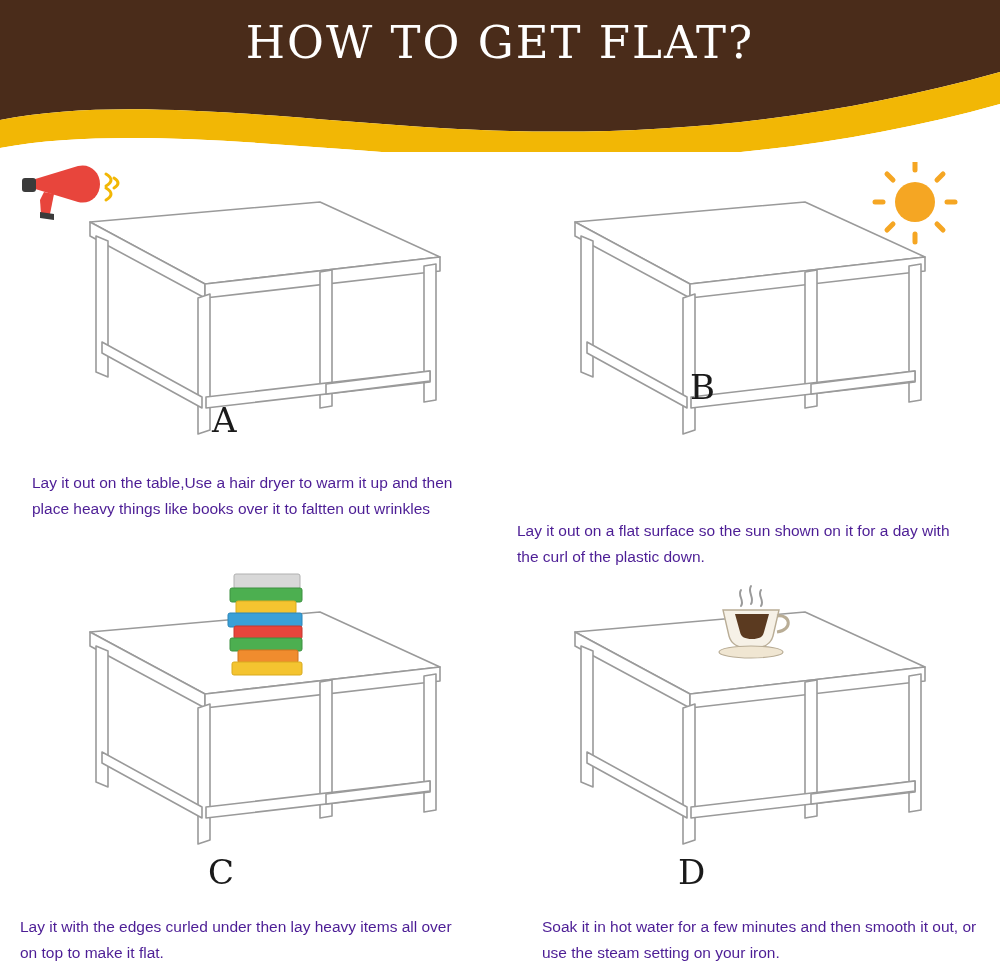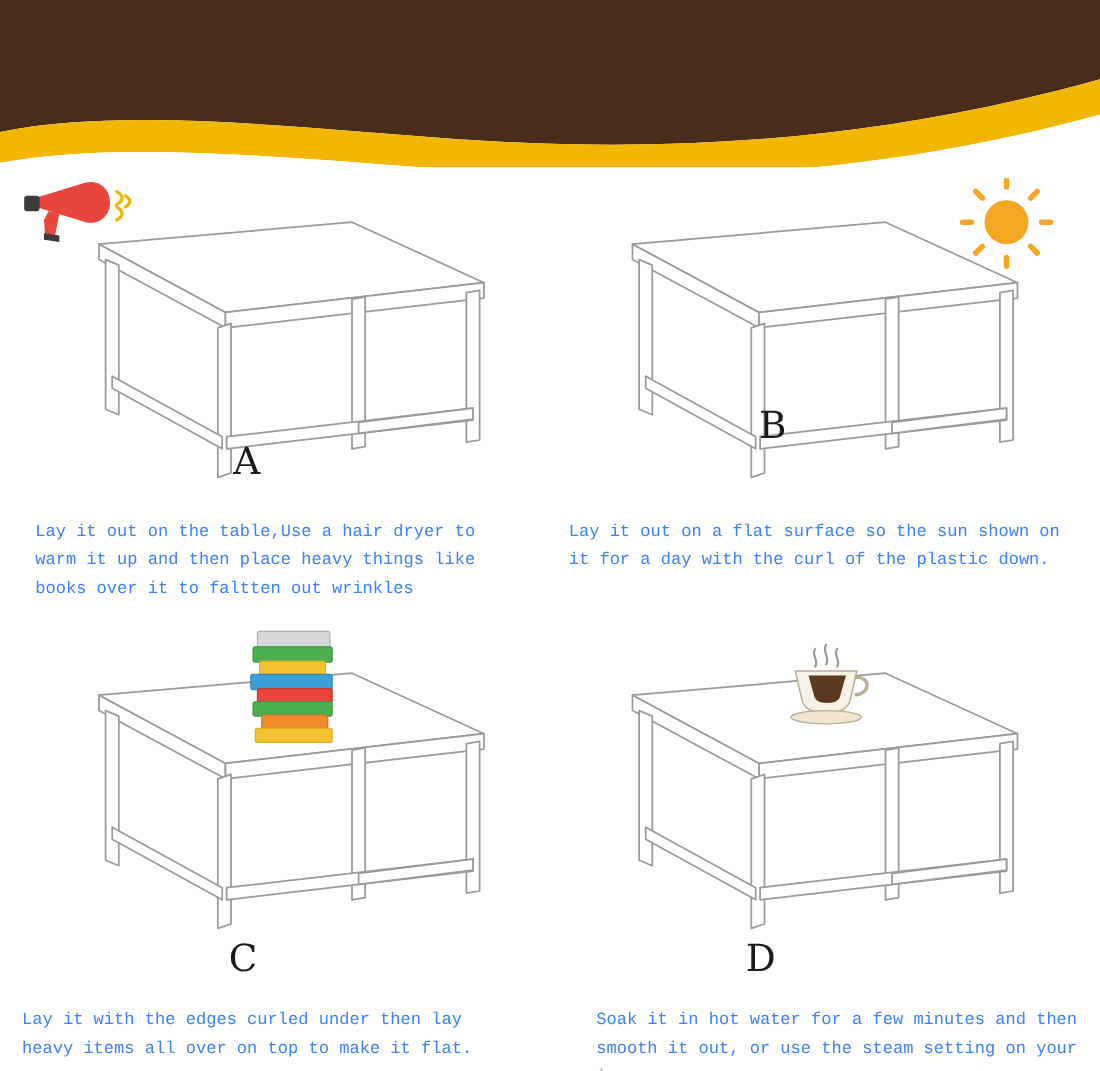--- a/index.html
+++ b/index.html
@@ -73,24 +73,24 @@
     font-weight: normal;
   }
   .letter-a { left: 212px; top: 400px; }
   .letter-b { left: 168px; top: 367px; }
   .letter-c { left: 208px; top: 852px; }
   .letter-d { left: 168px; top: 852px; }
 
   .panel-caption {
     position: absolute;
     width: 468px;
-    font-family: Liberation Mono, monospace;
+    font-family: Liberation Sans, sans-serif;
     font-size: 15.5px;
     line-height: 26px;
-    color: #3b82f6;
+    color: #4c1d95;
   }
   .cap-a { left: 32px;  top: 470px; }
   .cap-b { left: 517px; top: 470px; }
   .cap-c { left: 20px;  top: 914px; }
   .cap-d { left: 542px; top: 914px; }
 
   
   .abs { position: absolute; }
 </style>
 </head>
@@ -98,20 +98,21 @@
 
 <div class="header">
   <svg class="header-svg" width="1000" height="152" viewBox="0 0 1000 152">
 
     <path d="M0,0 L1000,0 L1000,72 C820,122 640,140 440,128 C280,118 120,96 0,120 Z" fill="#4a2c1a"></path>
 
     <path d="M0,120 C120,96 280,118 440,128 C640,140 820,122 1000,72 L1000,104 C820,154 640,168 440,156 C280,146 120,126 0,148 Z" fill="#f2b705"></path>
 
     <path d="M0,148 C120,126 280,146 440,156 C640,168 820,154 1000,104 L1000,112 C820,162 640,176 440,164 C280,154 120,134 0,152 Z" fill="#ffffff"></path>
   </svg>
+  <div class="header-title">HOW TO GET FLAT?</div>
 </div>
 
 <div class="panels">
 
   <div class="panel panel-a">
     <svg class="panel-art" viewBox="0 0 480 310">
       <g fill="#ffffff" stroke="#9a9a9a" stroke-width="1.6" stroke-linejoin="round">
 
         <polygon points="70,60 300,40 420,95 185,122"></polygon>
         <polygon points="70,60 70,74 185,136 185,122"></polygon>
@@ -233,15 +234,15 @@
     </svg>
   </div>
 </div>
 
 <div class="panel-letter letter-a abs">A</div>
 <div class="panel-letter letter-b abs" style="left:690px;">B</div>
 <div class="panel-letter letter-c abs">C</div>
 <div class="panel-letter letter-d abs" style="left:678px;">D</div>
 
 <div class="panel-caption cap-a abs" style="width:430px;">Lay it out on the table,Use a hair dryer to warm it up and then place heavy things like books over it to faltten out wrinkles</div>
-<div class="panel-caption cap-b abs" style="width:455px;">Lay it out on a flat surface so the sun shown on it for a day with the curl of the plastic down.</div>
+<div class="panel-caption cap-b abs" style="width:455px;margin-top:48px;">Lay it out on a flat surface so the sun shown on it for a day with the curl of the plastic down.</div>
 <div class="panel-caption cap-c abs" style="width:440px;">Lay it with the edges curled under then lay heavy items all over on top to make it flat.</div>
 <div class="panel-caption cap-d abs" style="width:455px;">Soak it in hot water for a few minutes and then smooth it out, or use the steam setting on your iron.</div>
 
 </body></html>

